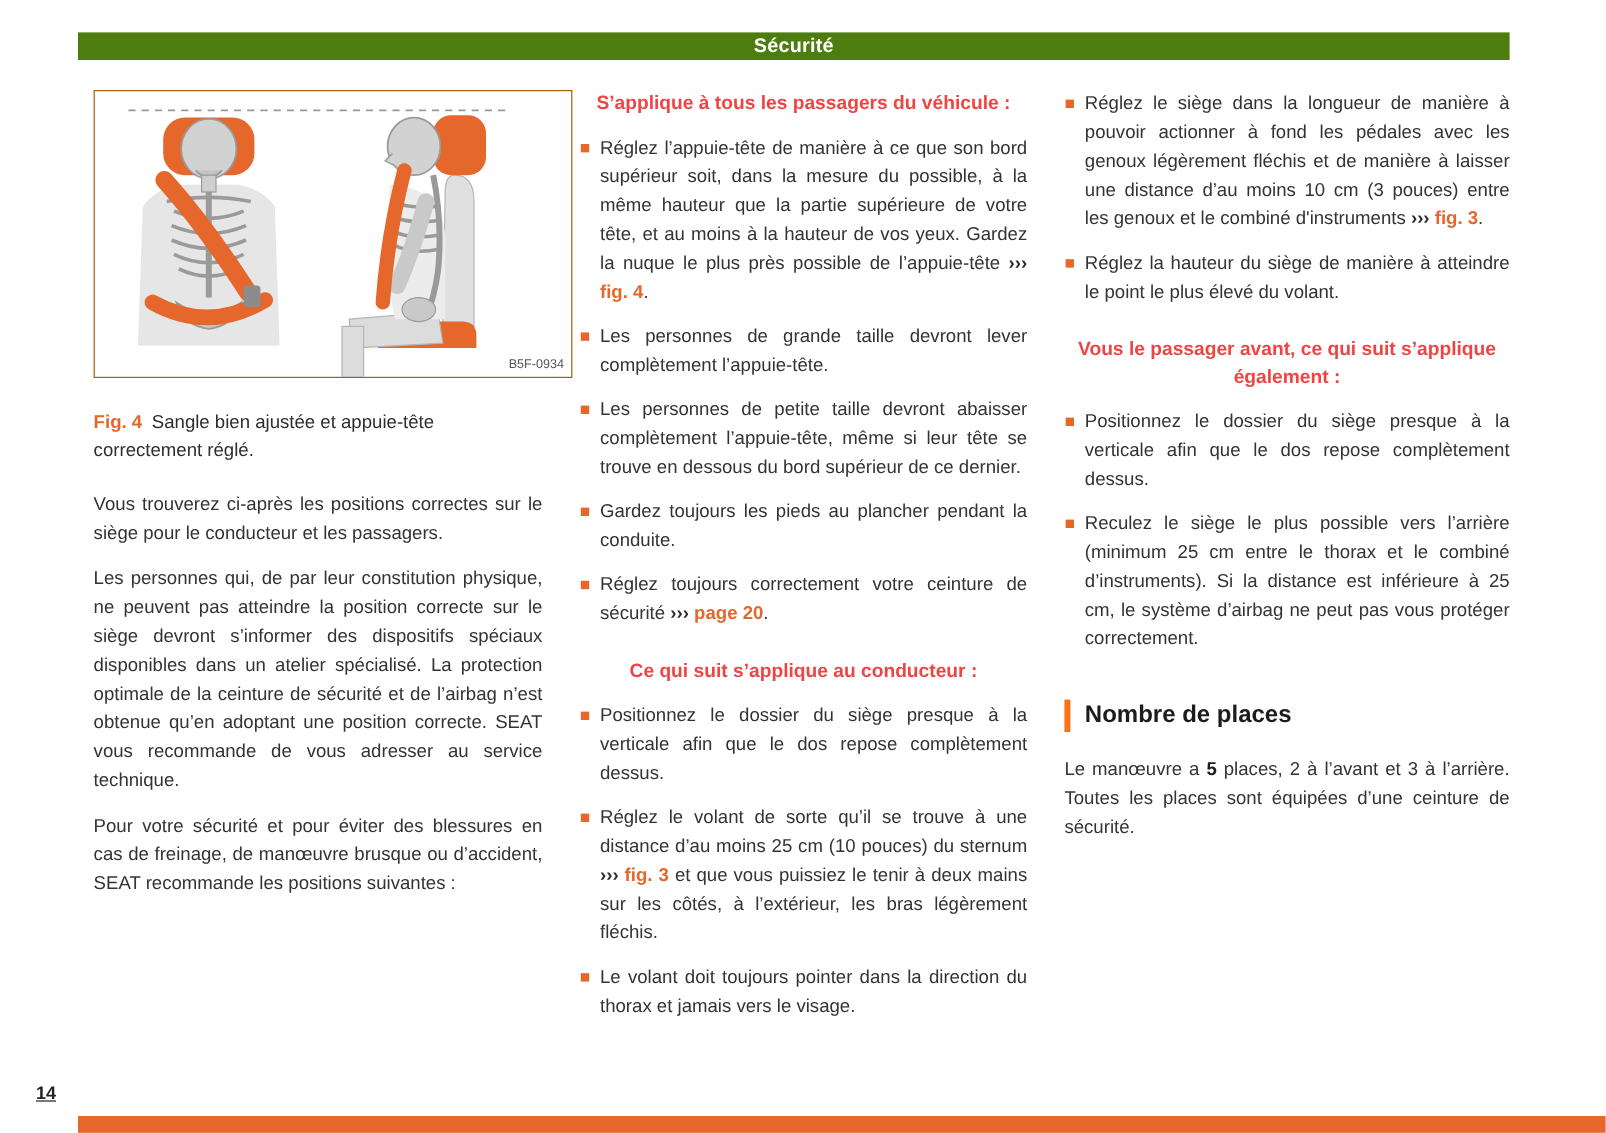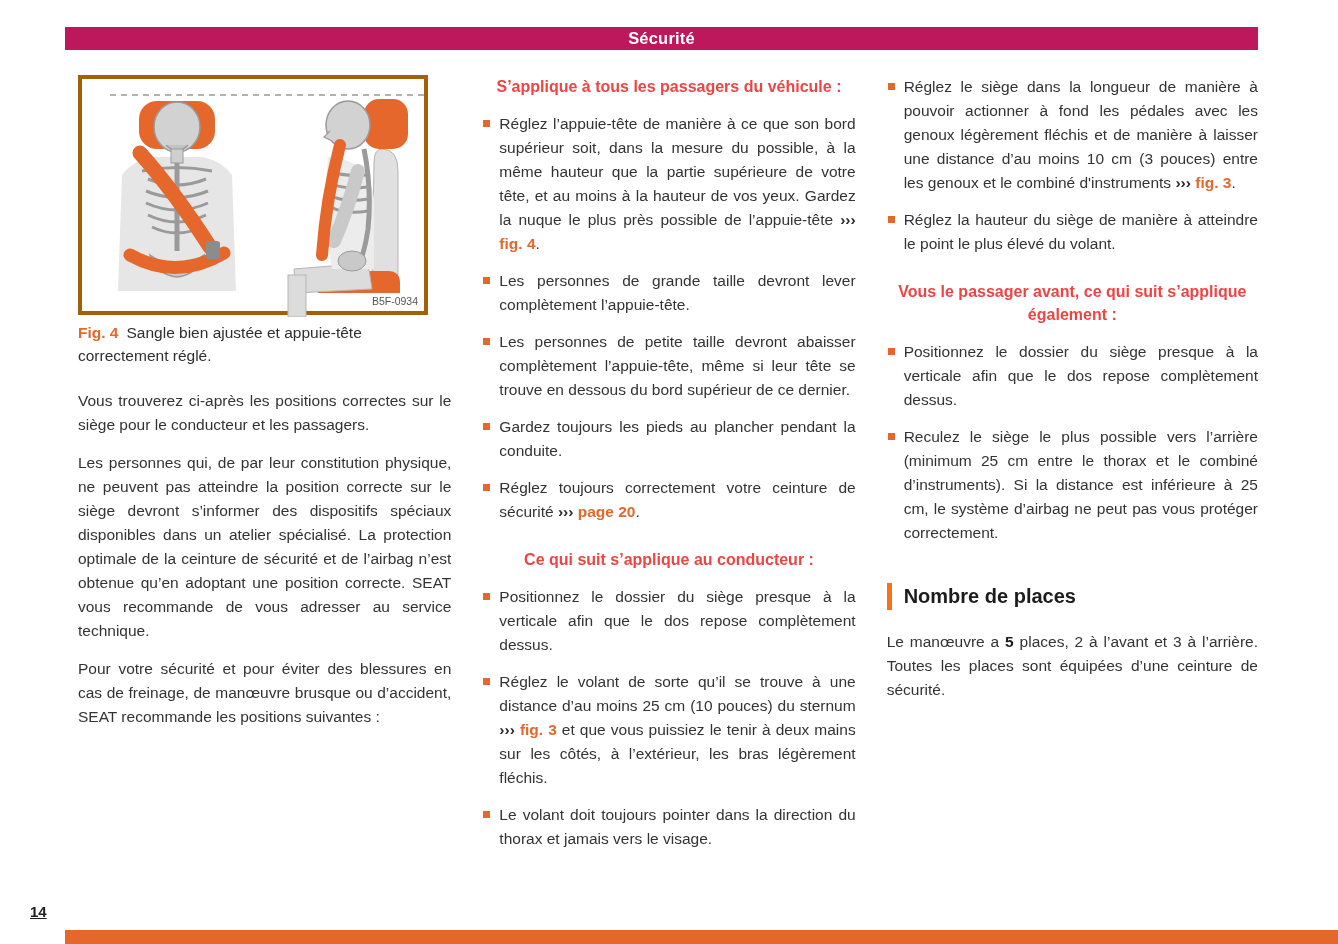--- a/index.html
+++ b/index.html
@@ -8,21 +8,21 @@
     width: 1338px; height: 944px;
     position: relative;
     background: #ffffff;
     font-family: "Liberation Sans", sans-serif;
     color: #333333;
     overflow: hidden;
   }
   .top-bar {
     position: absolute; left: 65px; top: 27px;
     width: 1193px; height: 23px;
-    background: #be185d;
+    background: #4d7c0f;
     color: #ffffff;
     font-weight: bold; font-size: 16.5px; line-height: 23px;
     text-align: center;
     letter-spacing: .2px;
   }
   .bottom-bar {
     position: absolute; left: 65px; right: 0; bottom: 0;
     height: 14px; background: #E5672C;
   }
   .page-num {
@@ -50,29 +50,29 @@
   .sq {
     position: absolute; left: 1px; top: 8px;
     width: 7px; height: 7px; background: #E5672C;
   }
   .arr { font-weight: bold; color: #2c2c2c; }
   .ref { font-weight: bold; color: #E5672C; }
 
   figure { margin: 0 0 22px 0; }
   .fig-box {
     position: relative;
-    width: 350px; height: 240px;
-    border: 4px solid #a16207;
+    width: 399px; height: 240px;
+    border: 1px solid #a16207;
     background: #ffffff;
   }
   .fig-code {
     position: absolute; right: 6px; bottom: 4px;
     font-size: 10.5px; color: #555;
   }
-  figcaption { margin-top: 6px; font-size: 15.5px; line-height: 23px; color: #2e2e2e; }
+  figcaption { margin-top: 26px; font-size: 15.5px; line-height: 23px; color: #2e2e2e; }
   .fig-label { font-weight: bold; color: #E5672C; margin-right: 8px; }
 
   .section-title {
     border-left: 5px solid #f97316;
     padding: 2px 0 2px 12px;
     font-size: 20px; font-weight: bold; color: #1c1c1c;
     margin: 38px 0 20px 0;
   }
   .b { font-weight: bold; color: #1c1c1c; }
 </style>

